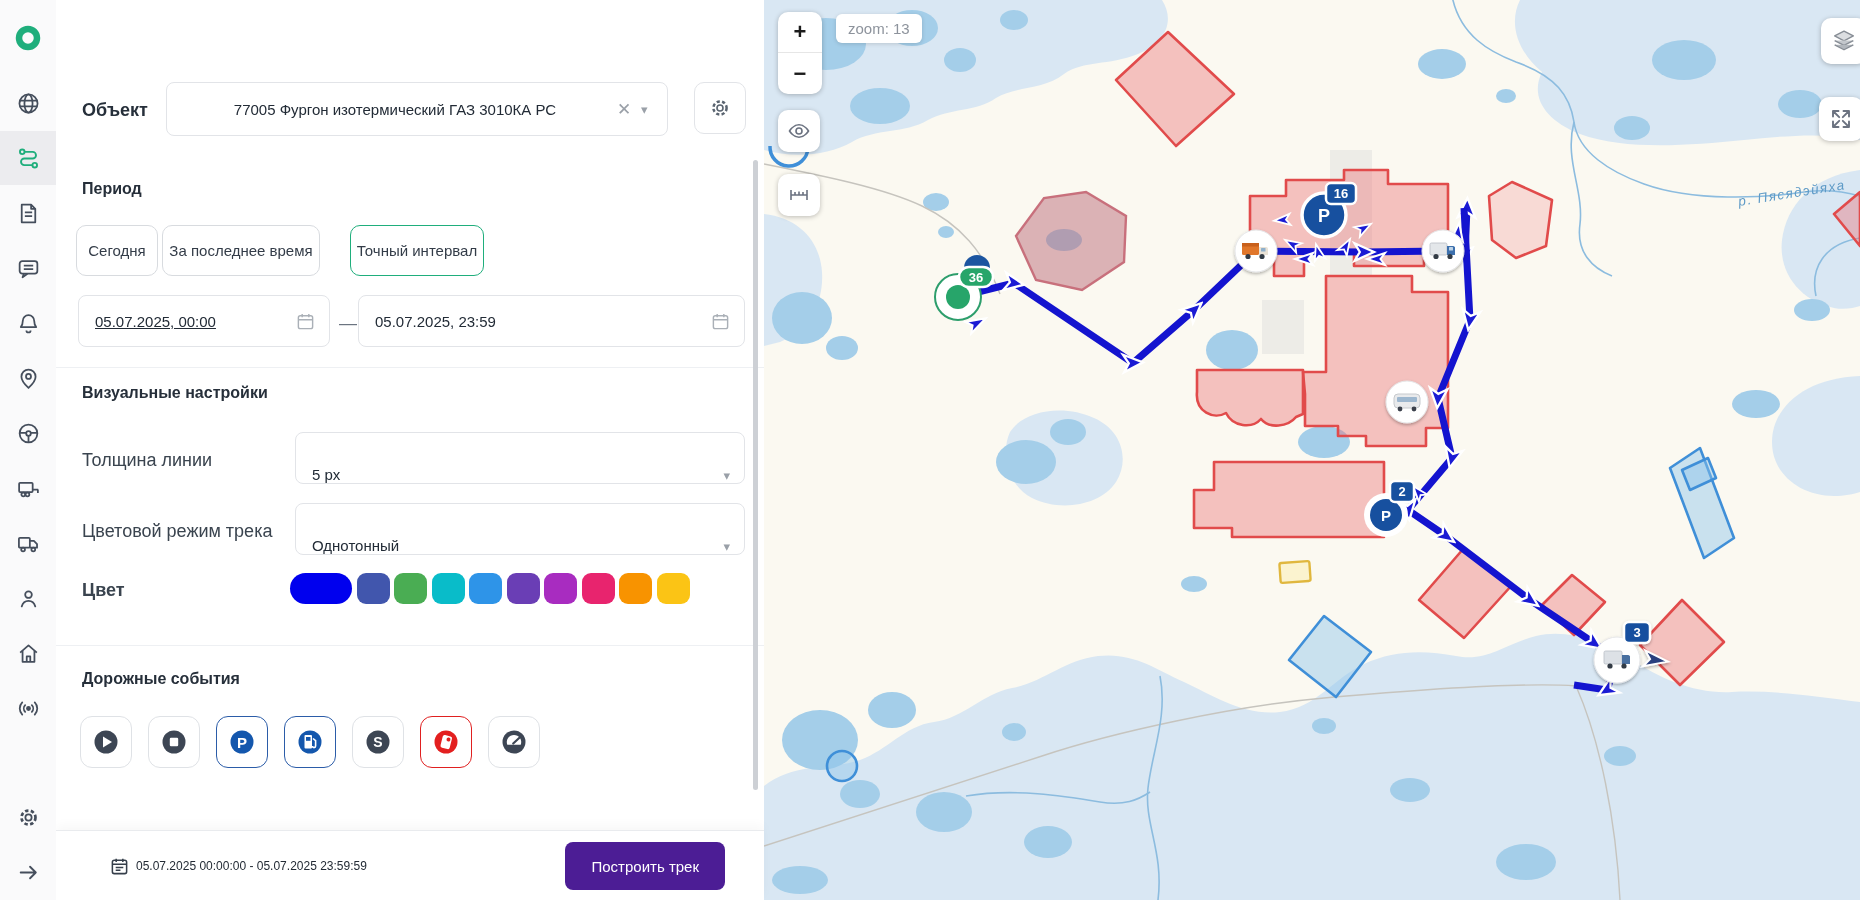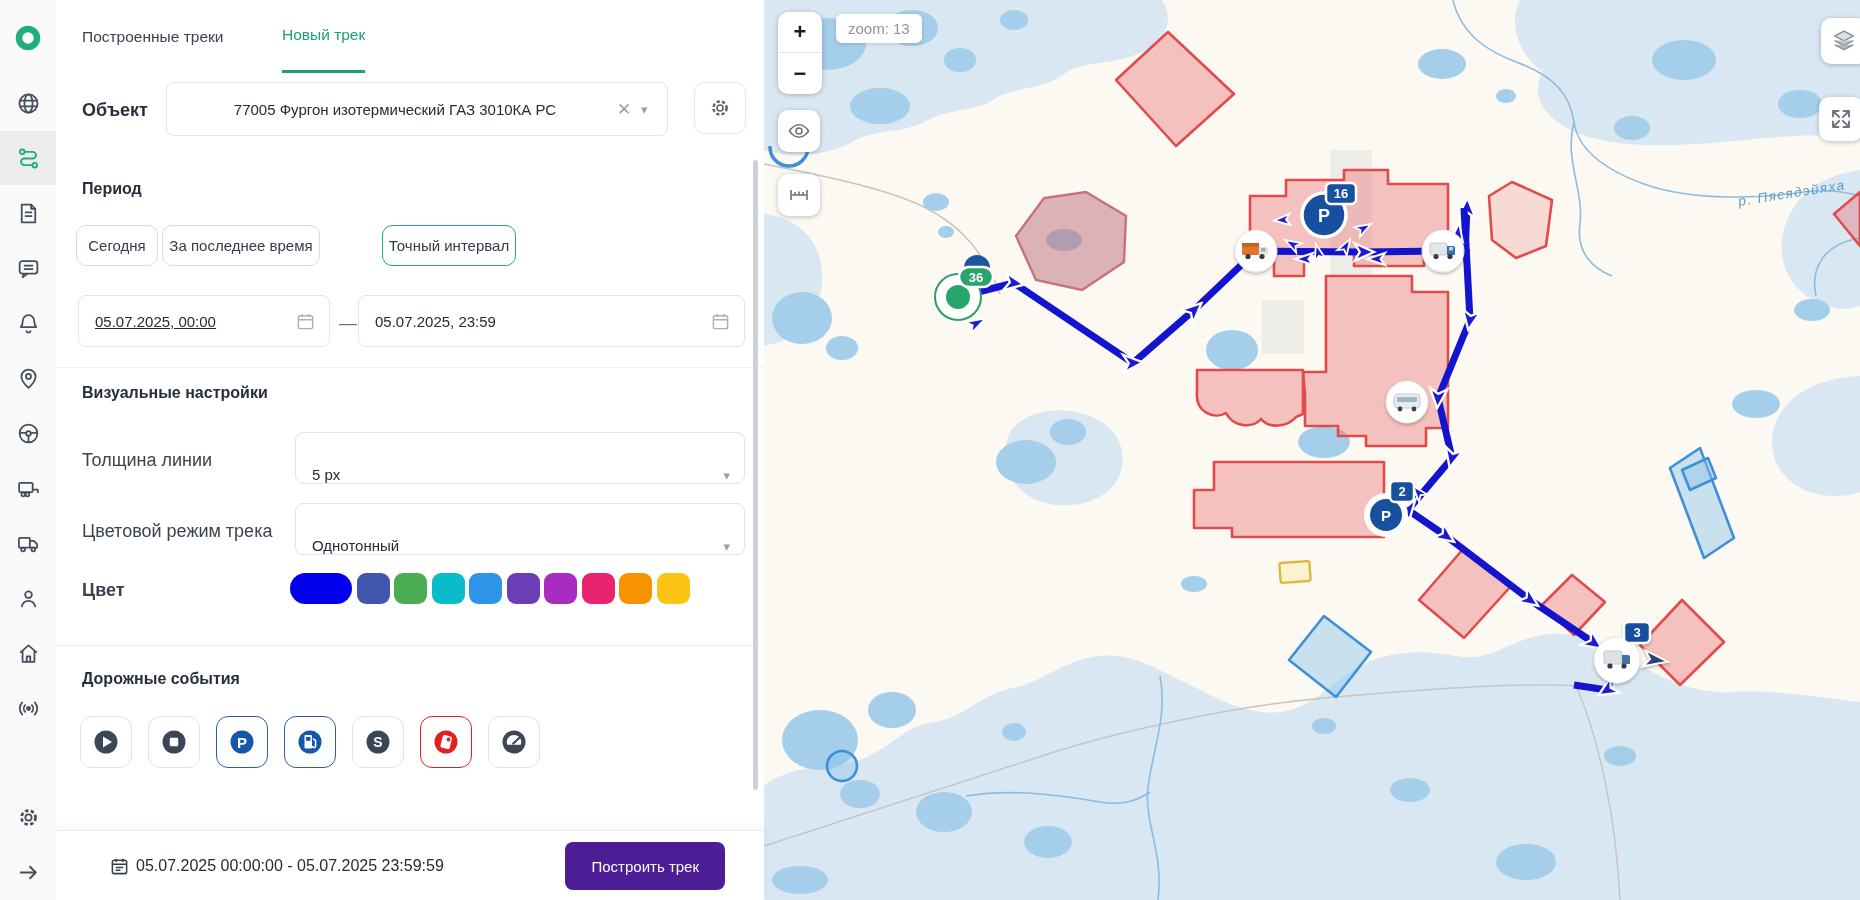--- a/index.html
+++ b/index.html
@@ -23,22 +23,22 @@
   .lbl { position:absolute; font-size:18px; color:#3a444f; }
   .hdr { position:absolute; font-size:16px; font-weight:700; color:#262f3a;text-align:right; }
 
   .combo { position:absolute; background:#fff; border:1px solid #e2e4e8; border-radius:8px; display:flex; align-items:center; font-size:15px; color:#222b36; cursor:pointer; }
   .combo .val { padding-left:16px; white-space:nowrap; overflow:hidden; flex:1;text-align:center; }
   .combo .clr { width:34px; color:#9aa0a8; font-size:17px; text-align:center; flex:none; }
   .combo .chev { width:26px; color:#9aa0a8; flex:none; font-size:13px; }
 
   .sq-btn { position:absolute; width:52px; height:52px; border:1px solid #e2e4e8; border-radius:10px; background:#fff; display:flex; align-items:center; justify-content:center; color:#5a6470; cursor:pointer; }
 
-  .preset { position:absolute; top:225px; height:41px; border:1px solid #d8dbdf; border-radius:10px; background:#fff; display:flex; align-items:center; justify-content:center; font-size:15px; color:#333c48; cursor:pointer; }
-  .preset.active { border:1.6px solid #1fae7c;margin-left:32px; }
+  .preset { position:absolute; top:225px; height:51px; border:1px solid #d8dbdf; border-radius:10px; background:#fff; display:flex; align-items:center; justify-content:center; font-size:15px; color:#333c48; cursor:pointer; }
+  .preset.active { border:1.6px solid #1fae7c; }
 
   .dinput { position:absolute; top:295px; height:52px; border:1px solid #e2e4e8; border-radius:8px; background:#fff; display:flex; align-items:center; font-size:15px; color:#222b36; cursor:text; }
   .dinput .val { padding-left:16px; flex:1; }
   .dinput svg { width:19px; height:19px; margin-right:14px; color:#aab0b7; flex:none; }
 
   .divider { position:absolute; left:0; width:100%; height:1px; background:#eef0f3; }
 
   .select { position:absolute; left:239px; width:450px; height:52px; border:1px solid #e2e4e8; border-radius:8px; background:#fff; display:flex; align-items:flex-end; font-size:15px; color:#222b36; cursor:pointer; }
   .select .val { padding-left:16px; flex:1; }
   .select .chev { color:#9aa0a8; margin-right:14px; font-size:13px; }
@@ -48,21 +48,21 @@
   .swatch.selected { width:62px; border-radius:16px; }
 
   .evt { position:absolute; top:716px; width:52px; height:52px; border:1px solid #dfe2e6; border-radius:12px; background:#fff; display:flex; align-items:center; justify-content:center; cursor:pointer; }
   .evt.sel-blue { border:1.6px solid #2b5ca8; }
   .evt.sel-red { border:1.6px solid #e02020; }
   .evt svg { width:30px; height:30px; }
 
   .scrollbar { position:absolute; right:6px; top:160px; width:5px; height:630px; border-radius:3px; background:#cdd0d5; }
 
   .footer { position:absolute; left:0; bottom:0; width:100%; height:70px; background:#fff; border-top:1px solid #e9ebee; box-shadow:0 -5px 10px rgba(0,0,0,.03); z-index:25; }
-  .footer .range { position:absolute; left:54px; top:0; height:70px; display:flex; align-items:center; font-size:16px; color:#232b35; gap:7px; }
+  .footer .range { position:absolute; left:54px; top:0; height:70px; display:flex; align-items:center; font-size:12px; color:#232b35; gap:7px; }
   .footer .range svg { width:19px; height:19px; color:#353e4a; }
   .build-btn { position:absolute; right:39px; top:11px; height:48px; padding:0 26px; background:#4c1d95; color:#fff; font-size:15px; border:none; border-radius:8px; display:flex; align-items:center; cursor:pointer; font-family:"Liberation Sans",sans-serif; }
 
   
   .map { position:absolute; left:764px; top:0; width:1096px; height:900px; background:#fbf9f1; overflow:hidden; }
   .map-svg { position:absolute; left:0; top:0; }
 
   .mapctl { position:absolute; background:#fff; border-radius:10px; box-shadow:0 1px 5px rgba(0,0,0,.25); z-index:10; }
   .zoomctl { left:14px; top:12px; width:44px; }
   .zbtn { width:44px; height:41px; display:flex; align-items:center; justify-content:center; font-size:22px; font-weight:700; color:#1b1b1b; cursor:pointer; }
@@ -173,24 +173,20 @@
       </svg>
     </div>
   <div class="side-item" style="top:845px">
       <svg viewBox="0 0 24 24" fill="none" stroke="currentColor" stroke-width="1.8" stroke-linecap="round" stroke-linejoin="round">
         <path d="M4.5,12h14.5M13.5,6.5l5.5,5.5-5.5,5.5"></path>
       </svg>
     </div>
 </div>
 
 <div class="panel">
-  <div class="tabbar">
-    <div class="tab t1">Построенные треки</div>
-    <div class="tab t2">Новый трек</div>
-  </div>
 
   <div class="lbl" style="left:26px; top:100px; font-weight:700; color:#262f3a;">Объект</div>
   <div class="combo" style="left:110px; top:82px; width:502px; height:54px;">
     <div class="val">77005 Фургон изотермический ГАЗ 3010КА РС</div>
     <div class="clr">✕</div>
     <div class="chev">▾</div>
   </div>
   <div class="sq-btn" style="left:638px; top:82px;">
     <svg width="24" height="24" viewBox="0 0 24 24" fill="none" stroke="currentColor">
         <circle cx="12" cy="12" r="3" stroke-width="1.6"></circle>

